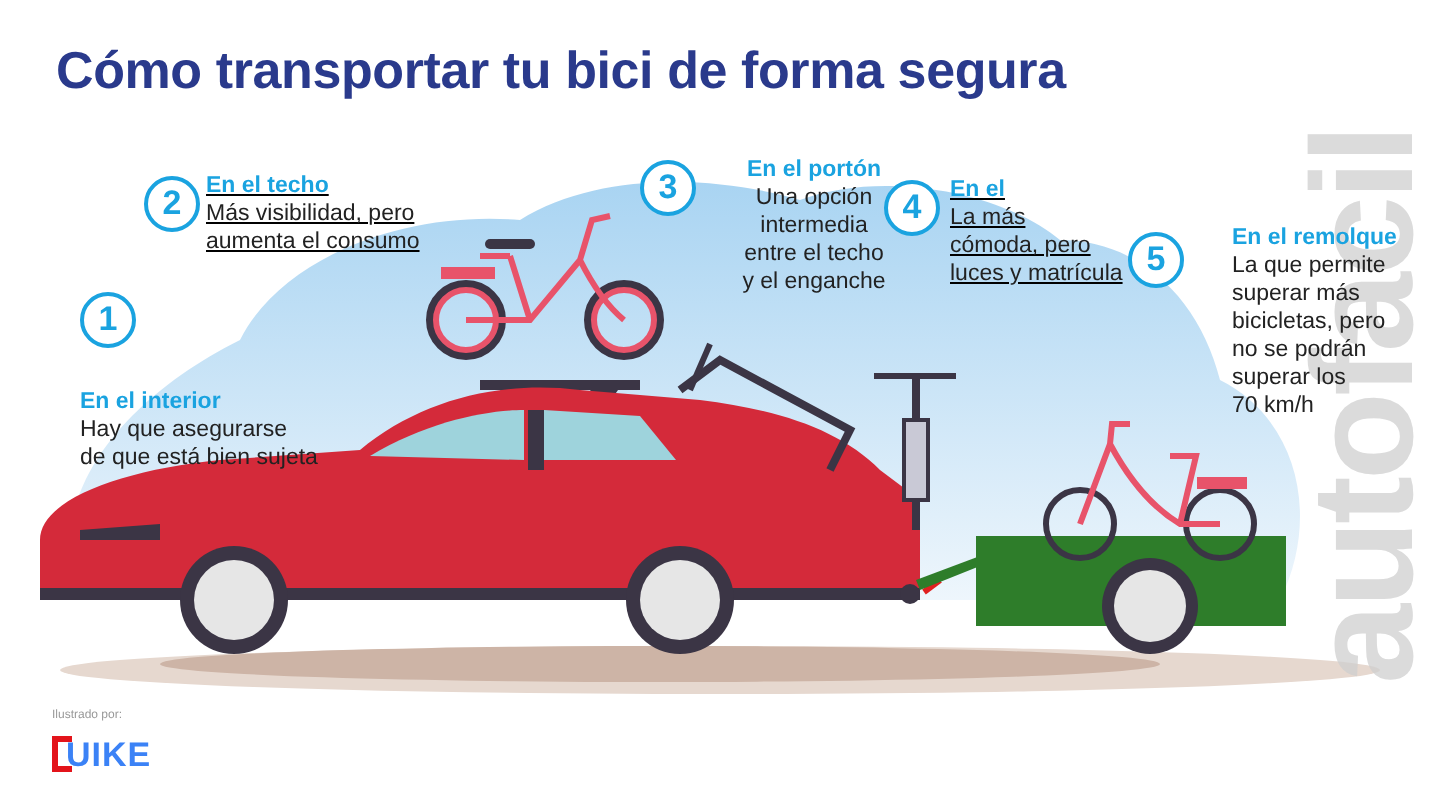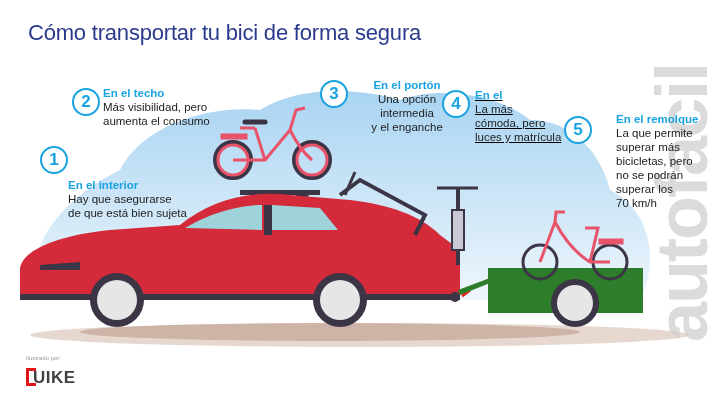--- a/index.html
+++ b/index.html
@@ -1,34 +1,34 @@
 <!DOCTYPE html>
 <html><head>
 <meta charset="utf-8">
 <style>
   html, body { margin:0; padding:0; }
   body { width:720px; height:405px; background:#ffffff; position:relative; overflow:hidden;
          font-family:"Liberation Sans", sans-serif; }
-  .title { position:absolute; left:28px; top:20px; font-size:22px; font-weight:normal; color:#2a3a8c;
+  .title { position:absolute; left:28px; top:20px; font-size:26px; font-weight:bold; color:#2a3a8c;
            letter-spacing:-0.2px; white-space:nowrap; }
   .sky { position:absolute; left:0; top:0; width:720px; height:405px; }
   .tip { position:absolute; }
   .num { position:absolute; width:24px; height:24px; border:2px solid #1aa3e0; border-radius:50%;
          color:#1aa3e0; font-weight:bold; font-size:17px; line-height:24px; text-align:center; background:#ffffff; }
   .tip-title { color:#1aa3e0; font-weight:bold; font-size:11.5px; line-height:14px; }
   .tip-body { color:#222; font-size:11.5px; line-height:14px; }
   .watermark { position:absolute; right:6px; top:10px; width:64px; height:385px; }
   .wm-text { position:absolute; left:50%; top:50%; transform:translate(-50%,-50%) rotate(-90deg);
              font-size:72px; font-weight:bold; color:#cfcfcf; opacity:0.75; white-space:nowrap; letter-spacing:-2px; }
   .illus { position:absolute; left:26px; top:355px; font-size:6px; color:#999; }
   .logo { position:absolute; left:26px; top:369px; height:18px; display:flex; align-items:center; }
   .logo-box { width:10px; height:15px; border:3px solid #e3141b; border-right:none; border-top:none; box-sizing:border-box;
               position:relative; }
   .logo-box::before { content:""; position:absolute; left:-3px; top:-3px; width:10px; height:3px; background:#e3141b; }
-  .logo-text { font-size:17px; font-weight:bold; color:#404040; margin-left:-3px; letter-spacing:0.5px; }
+  .logo-text { font-size:17px; font-weight:bold; color:#3b82f6; margin-left:-3px; letter-spacing:0.5px; }
 </style>
 </head>
 <body>
 
 <svg class="sky" viewBox="0 0 720 405" width="720" height="405">
   <defs>
     <linearGradient id="skyg" x1="0" y1="0" x2="0" y2="1">
       <stop offset="0" stop-color="#a9d4f2"></stop>
       <stop offset="1" stop-color="#eef6fc"></stop>
     </linearGradient>
@@ -98,42 +98,43 @@
 </svg>
 
 <div class="watermark">
   <div class="wm-text">autofacil</div>
 </div>
 
 <div class="title">Cómo transportar tu bici de forma segura</div>
 
 <div class="tip" style="left:40px; top:146px;">
   <div class="num" style="left:0; top:0;">1</div>
-  <div style="position:absolute; left:0; top:32px; width:180px;margin-left:28px;">
+  <div style="position:absolute; left:0; top:48px; width:180px;">
     <div class="tip-title">En el interior</div>
     <div class="tip-body">Hay que asegurarse</div>
     <div class="tip-body">de que está bien sujeta</div>
   </div>
 </div>
 
 <div class="tip" style="left:72px; top:86px;">
   <div class="num" style="left:0; top:2px;">2</div>
-  <div style="position:absolute; left:31px; top:0; width:170px;">
+  <div style="position:absolute; left:31px; top:0; width:170px;text-decoration:underline;">
     <div class="tip-title">En el techo</div>
     <div class="tip-body">Más visibilidad, pero</div>
     <div class="tip-body">aumenta el consumo</div>
   </div>
 </div>
 
 <div class="tip" style="left:320px; top:78px;">
   <div class="num" style="left:0; top:2px;">3</div>
   <div style="position:absolute; left:37px; top:0; width:100px;text-align:center;">
     <div class="tip-title">En el portón</div>
     <div class="tip-body">Una opción</div>
     <div class="tip-body">intermedia</div>
+    <div class="tip-body">entre el techo</div>
     <div class="tip-body">y el enganche</div>
   </div>
 </div>
 
 <div class="tip" style="left:442px; top:88px;">
   <div class="num" style="left:0; top:2px;">4</div>
   <div style="position:absolute; left:33px; top:0; width:110px;text-decoration:underline;">
     <div class="tip-title">En el</div>
     <div class="tip-body">La más</div>
     <div class="tip-body">cómoda, pero</div>

